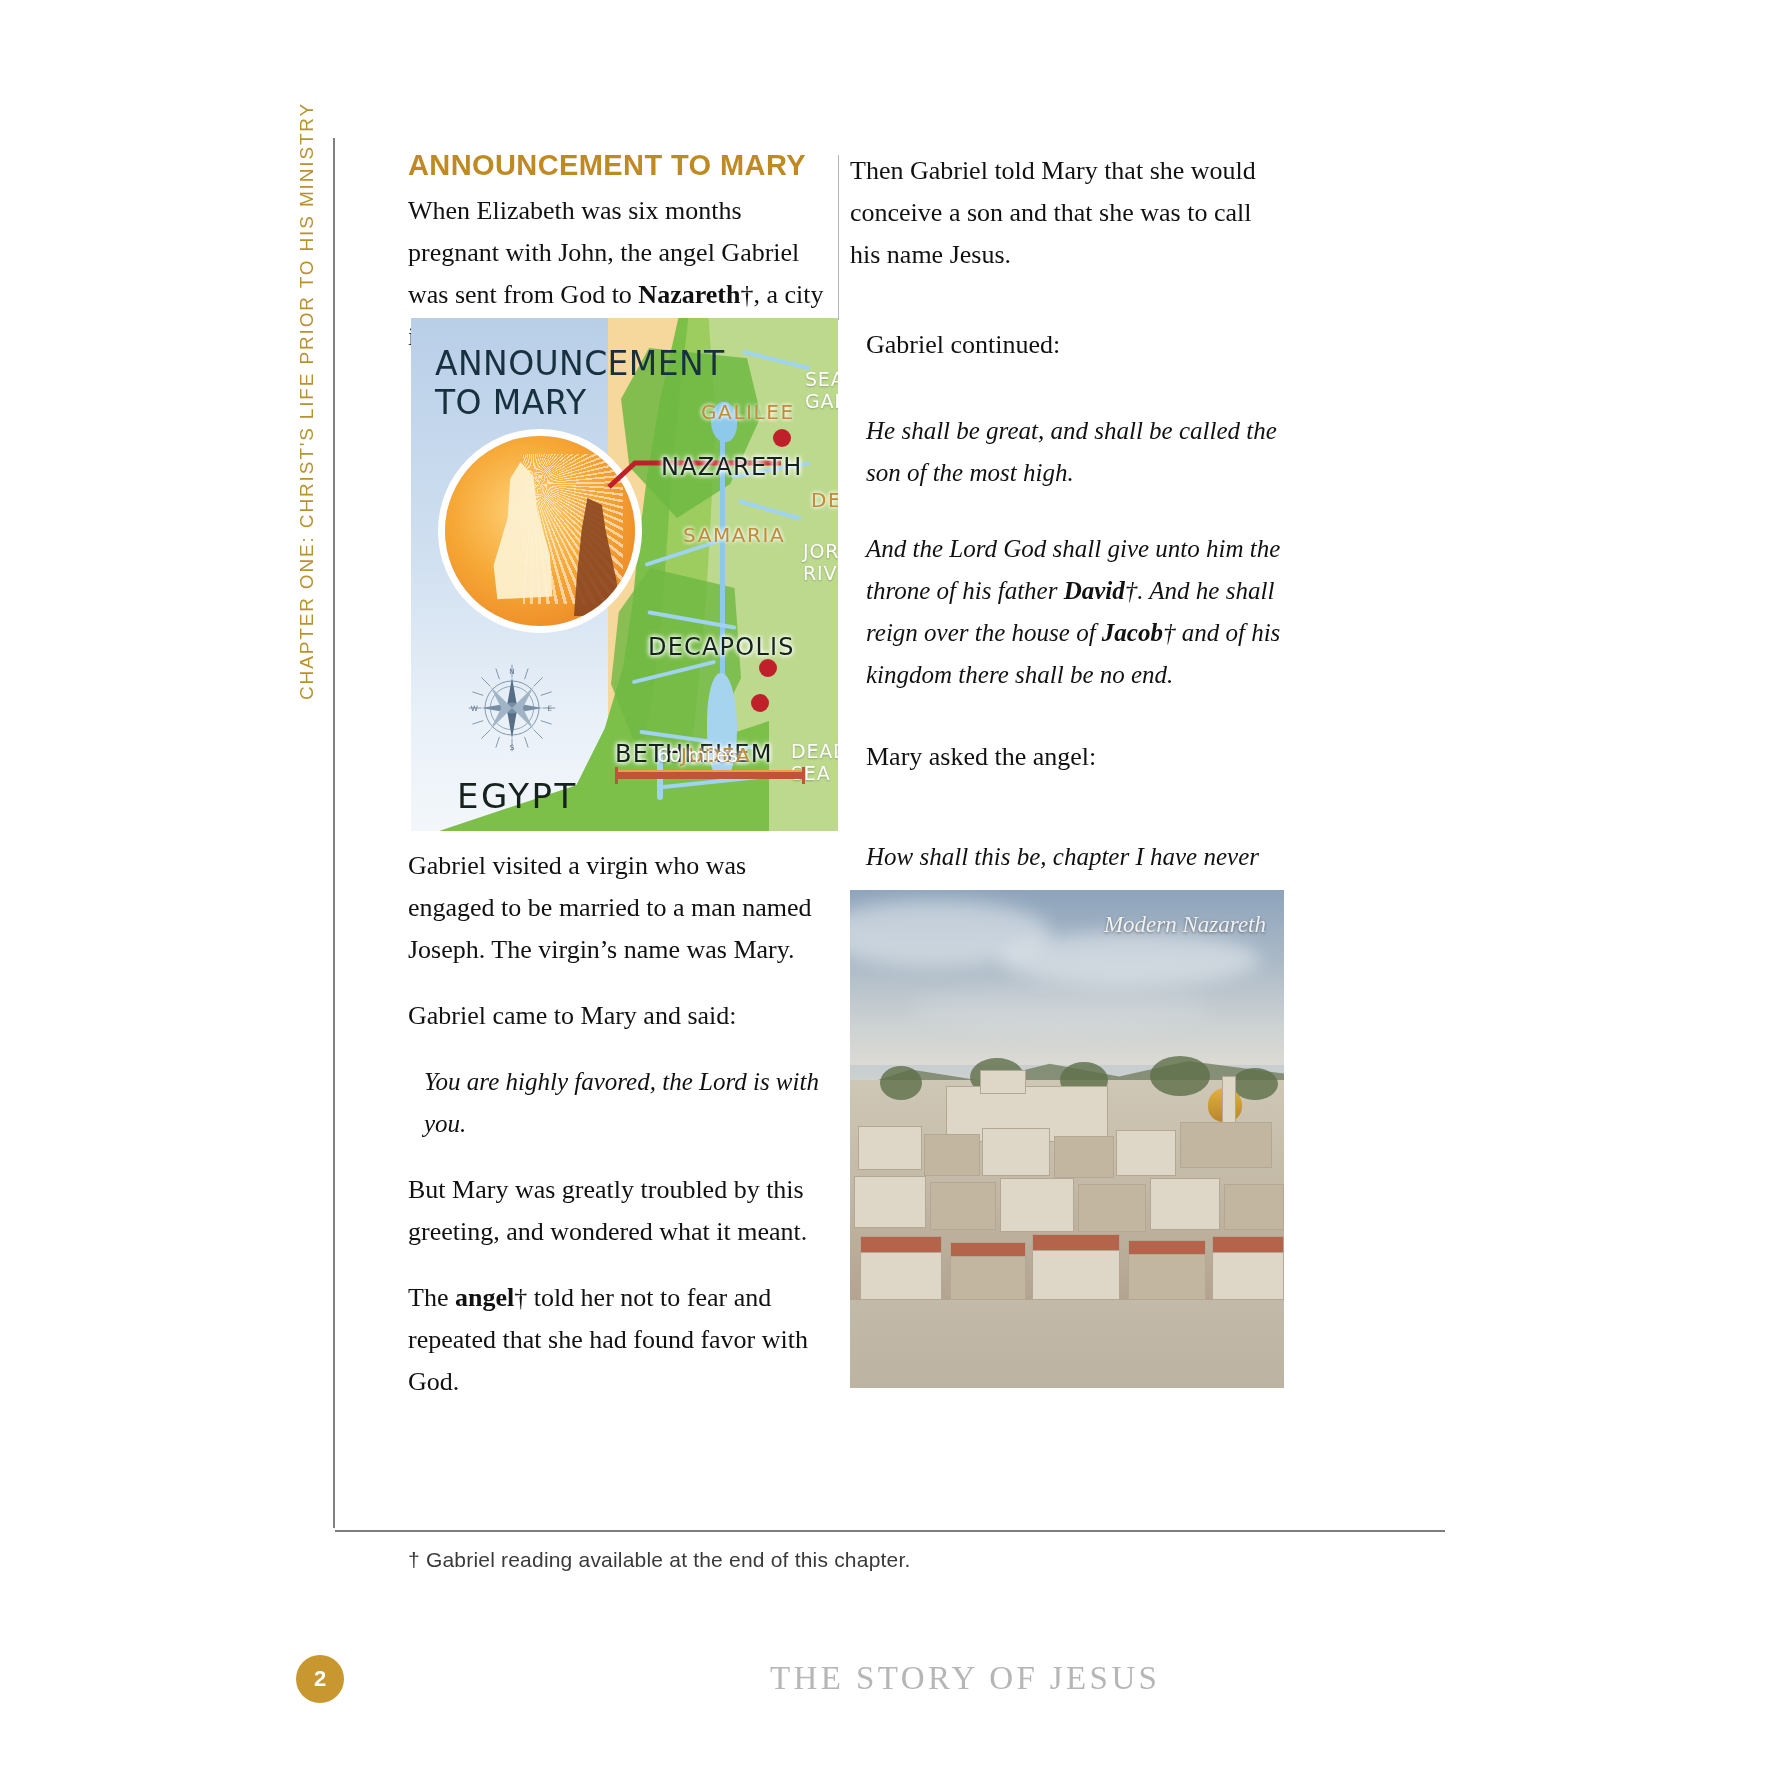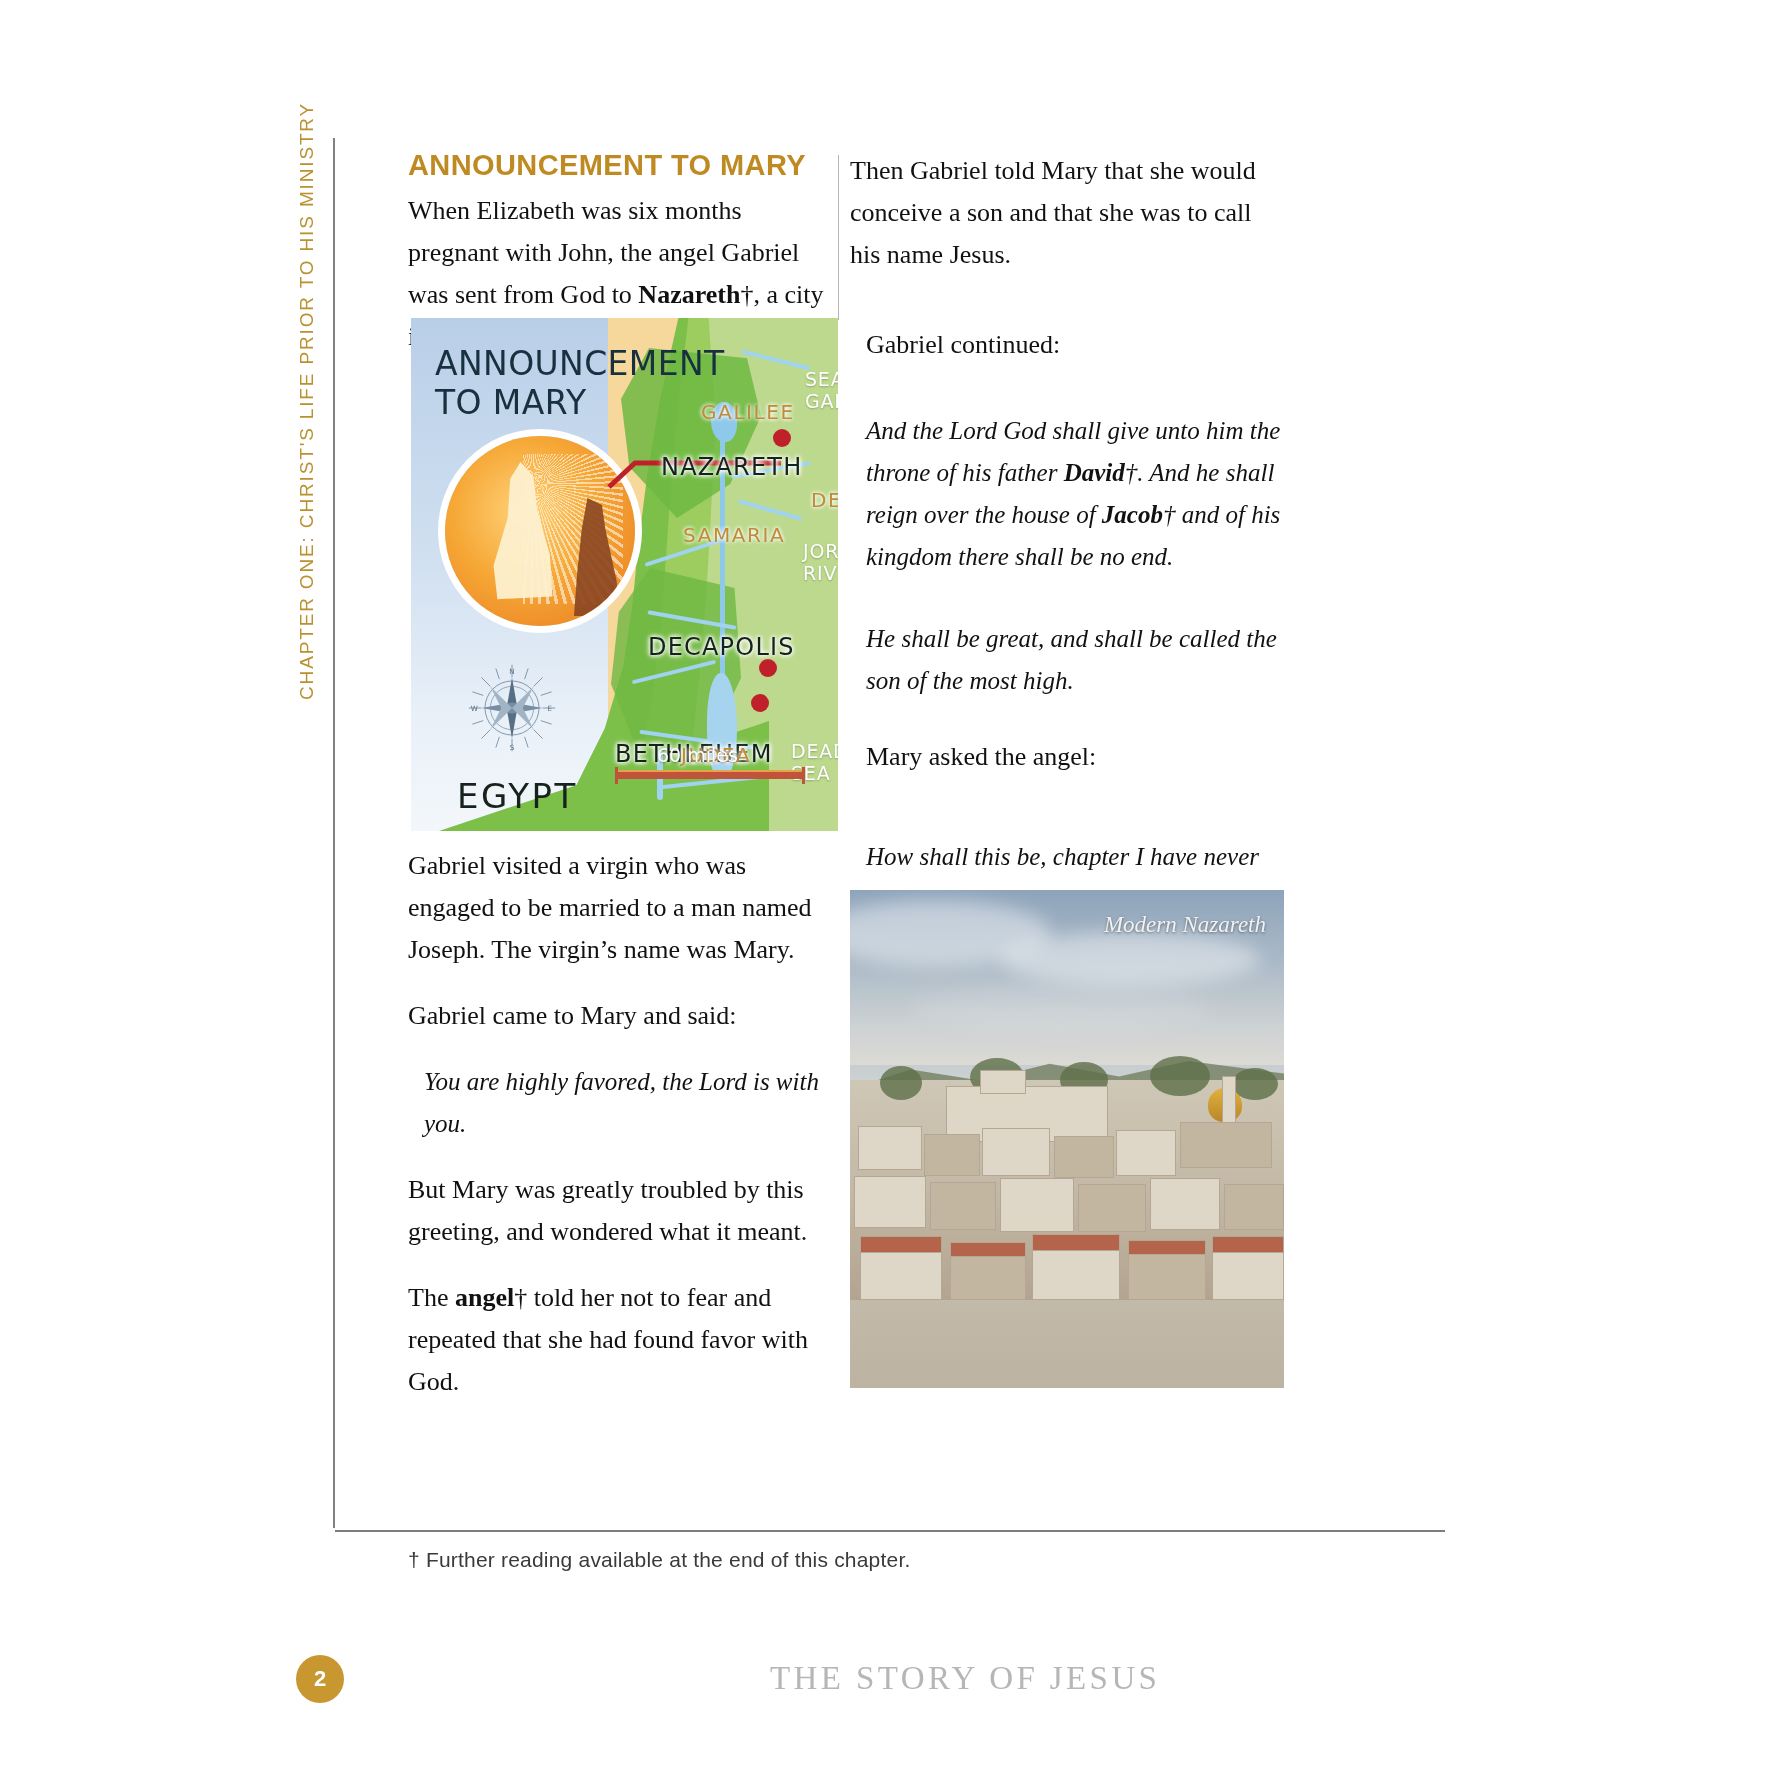--- a/index.html
+++ b/index.html
@@ -388,22 +388,22 @@
     <p class="body">Gabriel visited a virgin who was engaged to be married to a man named Joseph. The virgin’s name was Mary.</p>
     <p class="body">Gabriel came to Mary and said:</p>
     <p class="quote">You are highly favored, the Lord is with you.</p>
     <p class="body">But Mary was greatly troubled by this greeting, and wondered what it meant.</p>
     <p class="body"><span>The </span><b class="term">angel</b><span>† told her not to fear and repeated that she had found favor with God.</span></p>
   </div>
 
   <div class="col-right">
     <p class="body" style="margin-bottom:48px;">Then Gabriel told Mary that she would conceive a son and that she was to call his name Jesus.</p>
     <p class="body" style="padding-left:16px;margin-bottom:44px;">Gabriel continued:</p>
+    <p class="quote" style="margin-bottom:34px;">He shall be great, and shall be called the son of the most high.</p>
     <p class="quote" style="margin-bottom:40px;"><span>And the Lord God shall give unto him the throne of his father </span><b class="term">David</b><span>†. And he shall reign over the house of </span><b class="term">Jacob</b><span>† and of his kingdom there shall be no end.</span></p>
-    <p class="quote" style="margin-bottom:34px;">He shall be great, and shall be called the son of the most high.</p>
     <p class="body" style="padding-left:16px;margin-bottom:58px;">Mary asked the angel:</p>
     <p class="quote">How shall this be, chapter I have never had a physical relation-ship with a man?</p>
   </div>
 
   <div class="photo">
     <div class="ph-sky"></div>
     <div class="ph-cloud" style="left:-30px;top:10px;width:230px;height:66px;"></div>
     <div class="ph-cloud" style="left:150px;top:42px;width:260px;height:54px;"></div>
     <div class="ph-cloud" style="left:60px;top:96px;width:300px;height:44px;opacity:.3;"></div>
     <div class="ph-hill"></div>
@@ -443,17 +443,17 @@
     <div class="bl" style="left:182px;top:360px;width:86px;height:48px;"></div>
     <div class="bl roof" style="left:278px;top:350px;width:76px;height:16px;"></div>
     <div class="bl dark" style="left:278px;top:364px;width:76px;height:44px;"></div>
     <div class="bl roof" style="left:362px;top:346px;width:70px;height:18px;"></div>
     <div class="bl" style="left:362px;top:362px;width:70px;height:46px;"></div>
 
     <div class="photo-caption">Modern Nazareth</div>
   </div>
 
   <div class="note-rule"></div>
-  <div class="footnote">† Further reading available at the end of this chapter.</div>
+  <div class="footnote">† Gabriel reading available at the end of this chapter.</div>
   <div class="page-badge">2</div>
   <div class="book-title">THE STORY OF JESUS</div>
 
 </div>
 
 </body></html>

